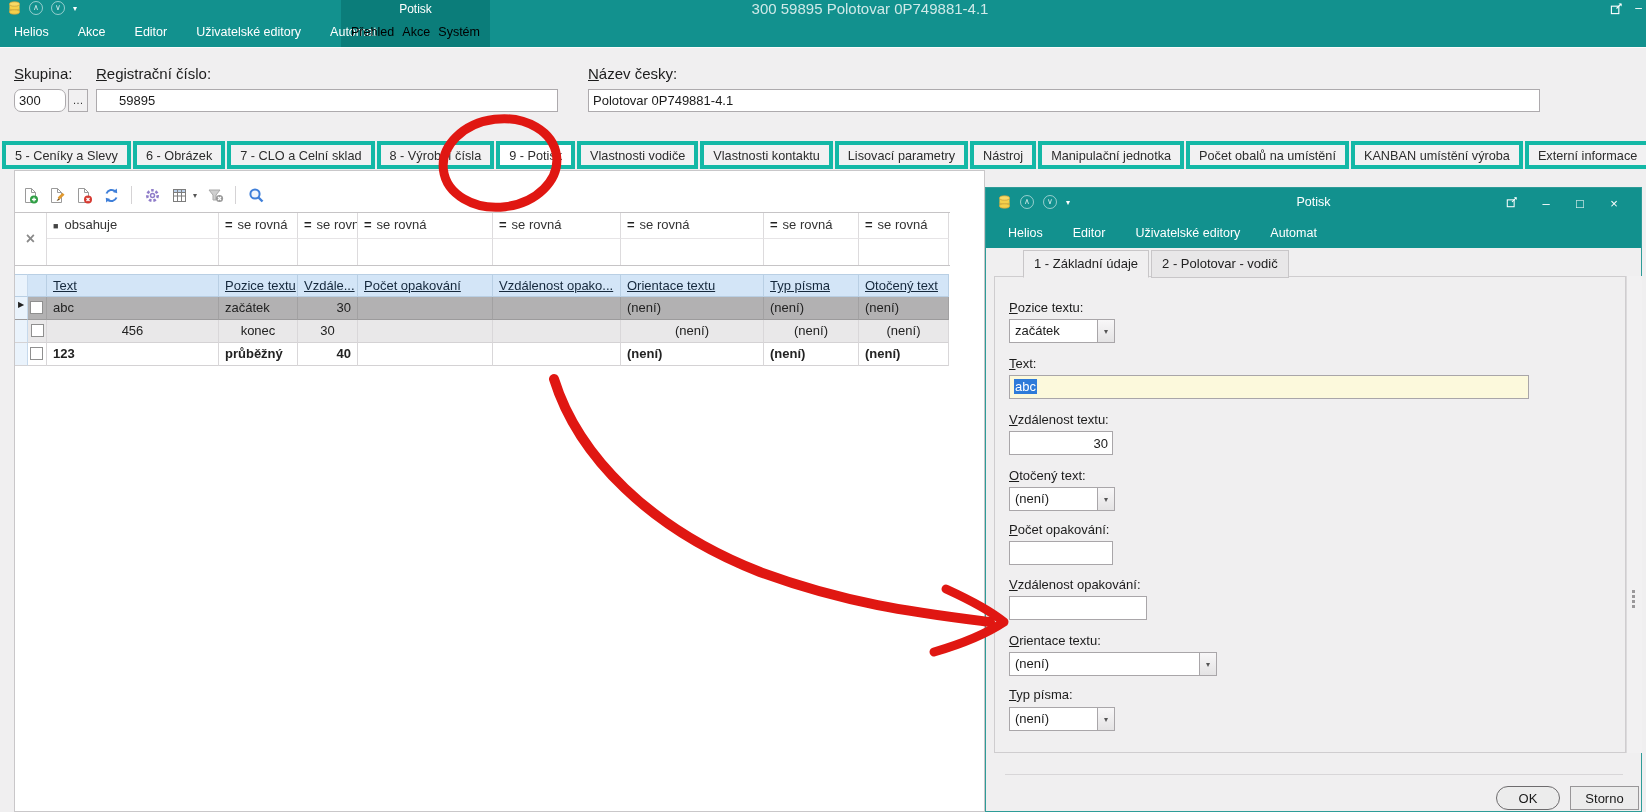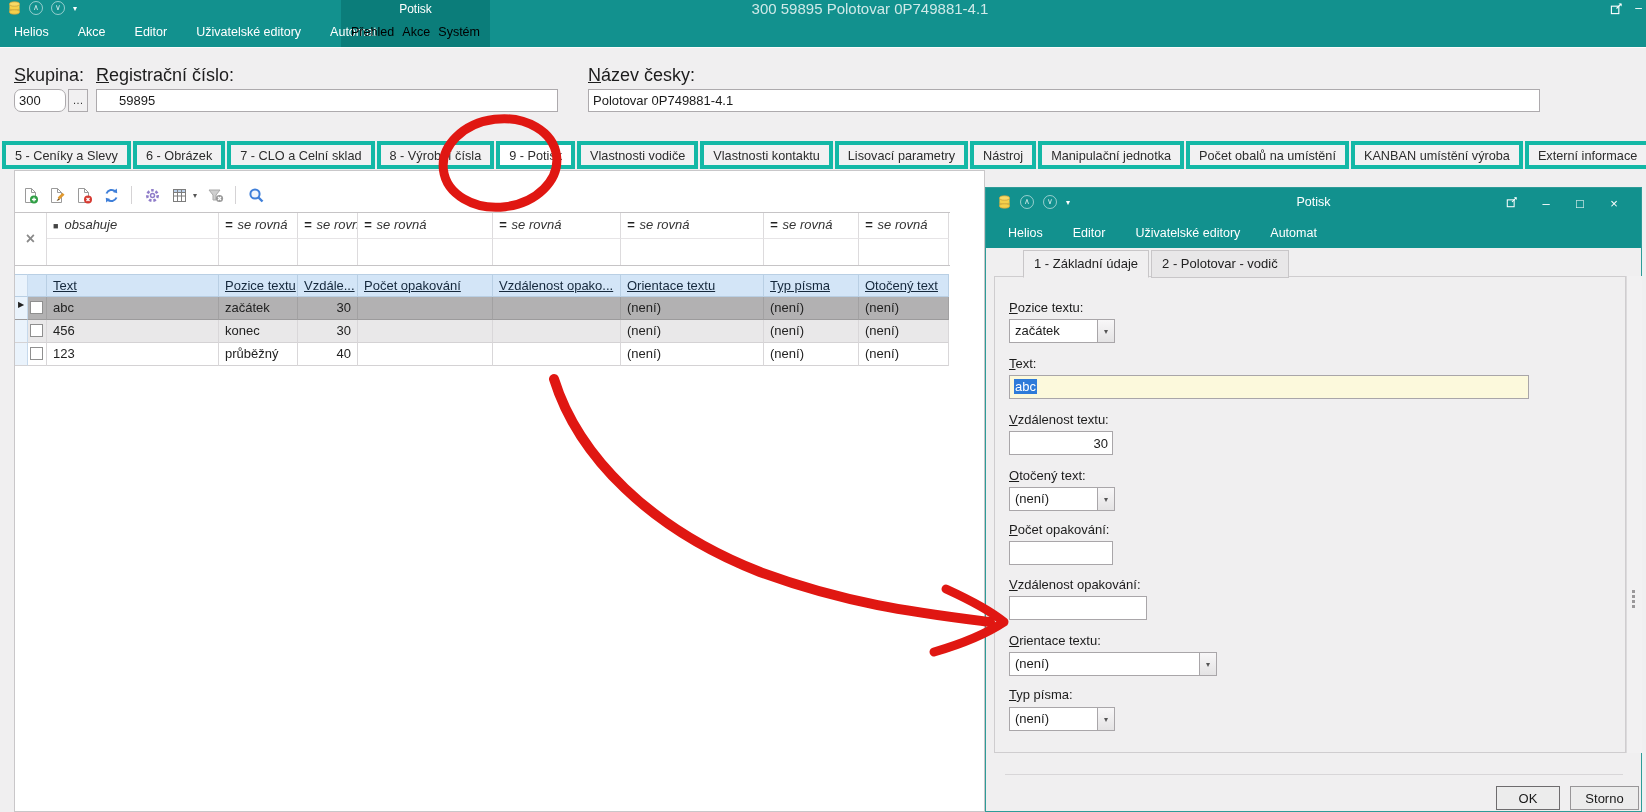--- a/index.html
+++ b/index.html
@@ -16,21 +16,21 @@
         font-size:8px;line-height:12px;text-align:center;display:inline-block;}
   .caretw{color:#fff;font-size:8px;}
   .mini-right{position:absolute;right:4px;top:1px;display:flex;align-items:center;gap:12px;color:#fff;font-size:12px;}
   .menus-left{position:absolute;left:14px;top:25px;display:flex;gap:29px;color:#fff;font-size:12.5px;}
   .menus-left span,.menus-ctx span{cursor:default;}
   .menus-ctx{position:absolute;left:341px;top:25px;width:149px;display:flex;justify-content:space-between;
              padding:0 10px;color:#000000;font-size:12.5px;}
 
   
   .band{position:absolute;left:0;top:47px;width:1646px;height:93px;background:#f0eff0;border-top:1px solid #fbfbfb;}
-  .lbl{display:block;font-size:18px;color:#1c1c1c;}
+  .lbl{display:block;font-size:15px;color:#1c1c1c;}
   .ul::first-letter{text-decoration:underline;}
   .tbox{position:absolute;background:#fff;border:1px solid #adaaad;height:23px;font-size:13px;padding:0 4px;color:#1a1a1a;}
   .band .lbl{position:absolute;top:17px;}
   .ellip{position:absolute;left:68px;top:41px;width:20px;height:23px;background:#f1f0f1;border:1px solid #adaaad;
          font-size:11px;line-height:20px;text-align:center;color:#333;}
 
   
   .tabstrip{position:absolute;left:2px;top:141px;display:flex;gap:2px;z-index:1;}
   .mtab{background:#f2f1f2;border:4px solid #14b8a6;padding:4px 9px 2px;font-size:12.7px;color:#2c2c2c;white-space:nowrap;}
   .mtab.active{background:#fff;}
@@ -40,36 +40,36 @@
   .toolbar{display:flex;align-items:center;gap:9px;height:28px;margin:10px 0 0 6px;}
   .tbtn{width:18px;height:18px;display:flex;align-items:center;justify-content:center;}
   .tsep{width:1px;height:18px;background:#d5d3d5;margin:0 2px;}
   .gridcaret{font-size:8px;color:#555;margin-left:-4px;}
 
   .filterbar{display:grid;grid-template-columns:32px 172px 79px 60px 135px 128px 143px 95px 90px;
              grid-template-rows:26px 26px;border-top:1px solid #c6c4c6;border-bottom:1px solid #c6c4c6;margin-top:3px;width:935px;}
   .fx{grid-row:1/3;display:flex;align-items:center;justify-content:center;font-size:16px;font-weight:bold;color:#8a8a8a;
       border-right:1px solid #dddbdd;}
   .fc{border-right:1px solid #dddbdd;border-bottom:1px solid #e6e4e6;padding:4px 6px 0;font-size:13px;color:#333;
-      overflow:hidden;white-space:nowrap;font-style:italic;}
+      overflow:hidden;white-space:nowrap;}
   .fc .op{font-weight:bold;margin-right:5px;color:#222;}
   .fc .sq{font-size:9px;margin-right:6px;color:#444;}
   .fv{border-right:1px solid #dddbdd;background:#fff;}
 
   .cols10{display:grid;grid-template-columns:13px 19px 172px 79px 60px 135px 128px 143px 95px 90px;width:935px;}
   .hdr{margin-top:8px;}
   .hdr .g{background:#d3e5f7;border-right:1px solid #b9cfe4;border-top:1px solid #b9cfe4;border-bottom:1px solid #b9cfe4;
           height:23px;padding:3px 6px;font-size:13px;color:#15283c;overflow:hidden;white-space:nowrap;text-decoration:underline;}
   .row .g{height:23px;padding:3px 6px;font-size:13px;color:#222;border-right:1px solid #d9d7d9;
           border-bottom:1px solid #d4d2d4;overflow:hidden;white-space:nowrap;}
   .gut{background:#eaf3fc !important;border-right:1px solid #c6d9ec !important;padding:3px 1px !important;
        font-size:8px !important;color:#222;text-align:center;}
   .row1 .g{background:#b2b1b2;border-right-color:#a2a1a2;border-bottom-color:#9c9b9c;}
-  .row2 .g{background:#e9e8e9;}
-  .row3 .g{background:#fff;}
+  .row2 .g{background:#e9e8e9;text-align:center;}
+  .row3 .g{background:#fff;font-weight:bold;}
   .num{text-align:right;}
   .cbx{width:13px;height:13px;background:#fff;border:1px solid #8f8f8f;display:inline-block;margin-top:1px;}
   .cbxcell{padding:3px 2px !important;}
 
   
   .dialog{position:absolute;left:985px;top:187px;width:657px;height:625px;background:#f0eff0;
           border:1px solid #2e9c98;z-index:10;}
   .dtitle{position:absolute;left:0;top:0;width:100%;height:30px;background:#12918e;}
   .dtitle .cap{position:absolute;left:0;top:7px;width:100%;text-align:center;font-size:12.5px;color:#fff;}
   .dtl{position:absolute;left:12px;top:7px;display:flex;align-items:center;gap:9px;}
@@ -88,21 +88,21 @@
   .combo .cval{background:#fff;border:1px solid #a9a6a9;border-right:none;font-size:13px;color:#1a1a1a;
                padding:3px 5px;overflow:hidden;white-space:nowrap;}
   .combo .cbtn{width:18px;background:linear-gradient(#f8f7f8,#e4e3e4);border:1px solid #a9a6a9;
                font-size:8px;color:#555;display:flex;align-items:center;justify-content:center;}
   .textfield{position:absolute;left:23px;top:187px;width:520px;height:24px;background:#fcf9dc;
              border:1px solid #a9a6a9;font-size:13px;padding:3px 4px;}
   .selblue{background:#2e7bd9;color:#fff;padding:0 1px;}
   .dsep{position:absolute;left:19px;top:586px;width:618px;height:1px;background:#d8d6d8;}
   .btn{position:absolute;top:598px;height:24px;background:#ececec;border:1px solid #989698;font-size:13px;
        color:#1a1a1a;display:flex;align-items:center;justify-content:center;}
-  .btn.ok{left:510px;width:64px;border-color:#6e6c6e;}
+  .btn.ok{left:510px;width:64px;border-color:#6e6c6e;border-radius:12px;}
   .btn.storno{left:584px;width:69px;}
   .strip{position:absolute;left:640px;top:88px;width:16px;height:477px;background:#f2f1f2;border-left:1px solid #dcdadc;}
   .grip{position:absolute;left:646px;top:402px;display:flex;flex-direction:column;gap:2px;}
   .grip i{width:3px;height:3px;background:#9a989a;display:block;}
 
   
   .anno{position:absolute;left:0;top:0;width:1646px;height:812px;z-index:60;pointer-events:none;}
 </style>
 </head>
 <body>

